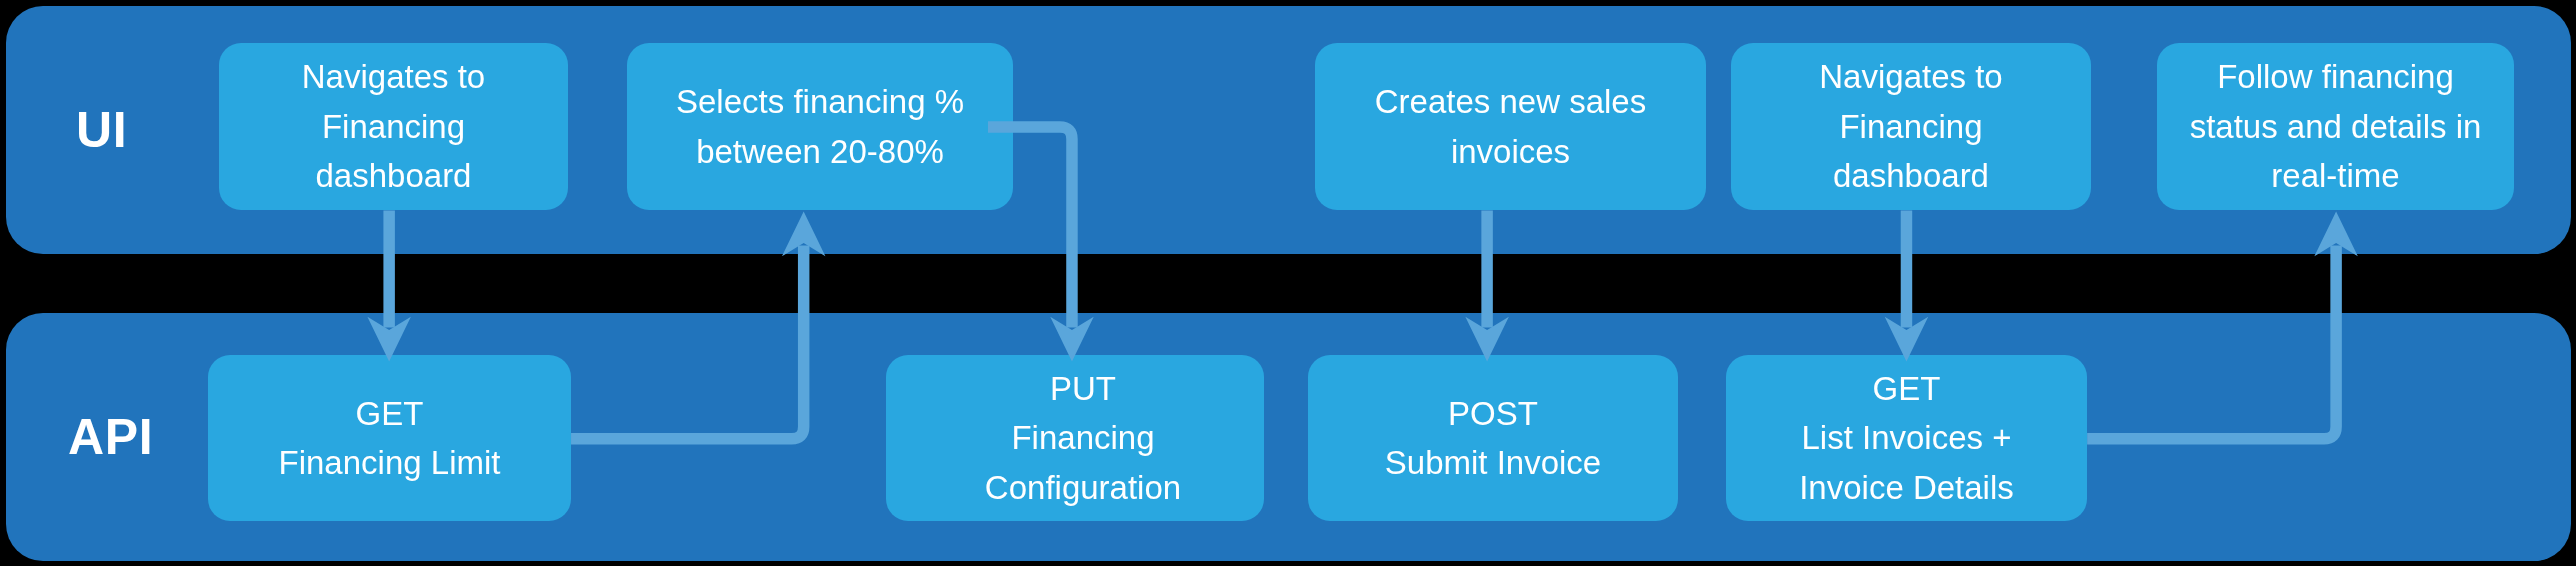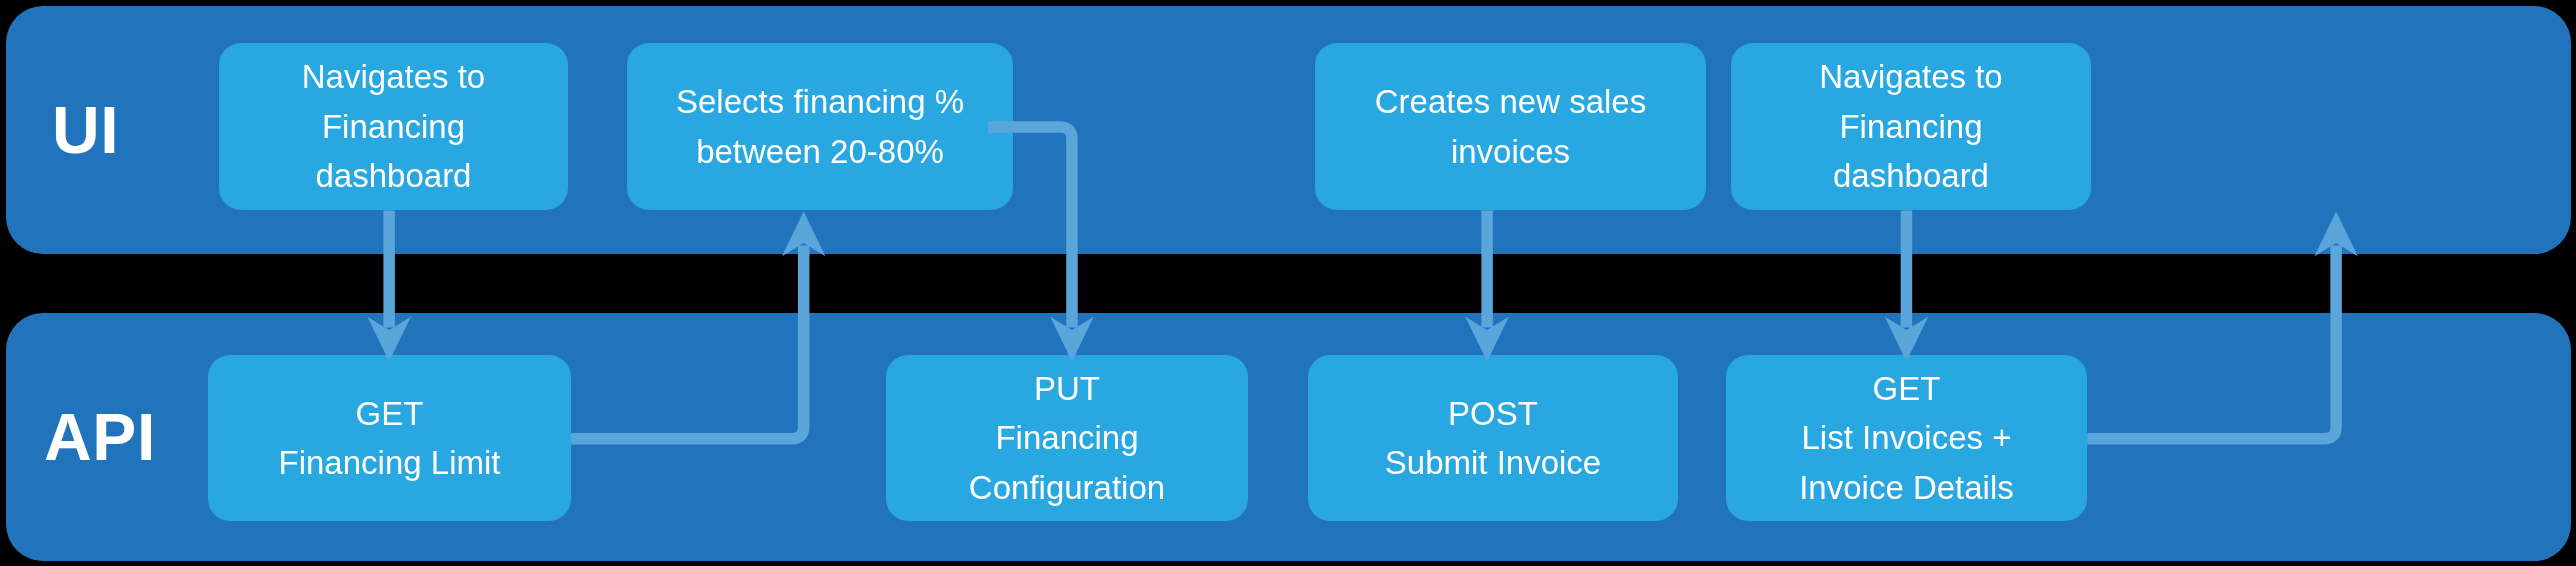--- a/index.html
+++ b/index.html
@@ -23,22 +23,23 @@
     background:var(--lane);
     border-radius:37px;
   }
   .lane-ui{top:6px;}
   .lane-api{top:313px;}
   .lane-label{
     position:absolute;
     top:0;bottom:0;
     display:flex;align-items:center;
     color:var(--text);
-    font-size:66px;font-weight:bold;
+    font-size:50px;font-weight:bold;
     letter-spacing:0.6px;
+    margin-left:24px;
   }
   .lane-ui .lane-label{left:46px;}
   .lane-api .lane-label{left:38px;}
   .node{
     position:absolute;
     background:var(--box);
     border-radius:22px;
     display:flex;align-items:center;justify-content:center;
     text-align:center;
     color:var(--text);
@@ -66,27 +67,30 @@
     <div class="node node-ui" style="left:213px;width:349px;">Navigates to
 Financing
 dashboard</div>
     <div class="node node-ui" style="left:621px;width:386px;">Selects financing %
 between 20-80%</div>
     <div class="node node-ui" style="left:1309px;width:391px;">Creates new sales
 invoices</div>
     <div class="node node-ui" style="left:1725px;width:360px;">Navigates to
 Financing
 dashboard</div>
+    <div class="node node-ui" style="left:2151px;width:357px;">Follow financing
+status and details in
+real-time</div>
   </div>
 
   <div class="lane lane-api">
     <div class="lane-label">API</div>
     <div class="node node-api" style="left:202px;width:363px;">GET
 Financing Limit</div>
-    <div class="node node-api" style="left:880px;width:362px;">PUT
+    <div class="node node-api" style="left:880px;width:362px;padding-left:16px;">PUT
 Financing
 Configuration</div>
     <div class="node node-api" style="left:1302px;width:370px;">POST
 Submit Invoice</div>
     <div class="node node-api" style="left:1720px;width:361px;">GET
 List Invoices +
 Invoice Details</div>
   </div>
 
   <svg class="connectors" viewBox="0 0 4263 938">

